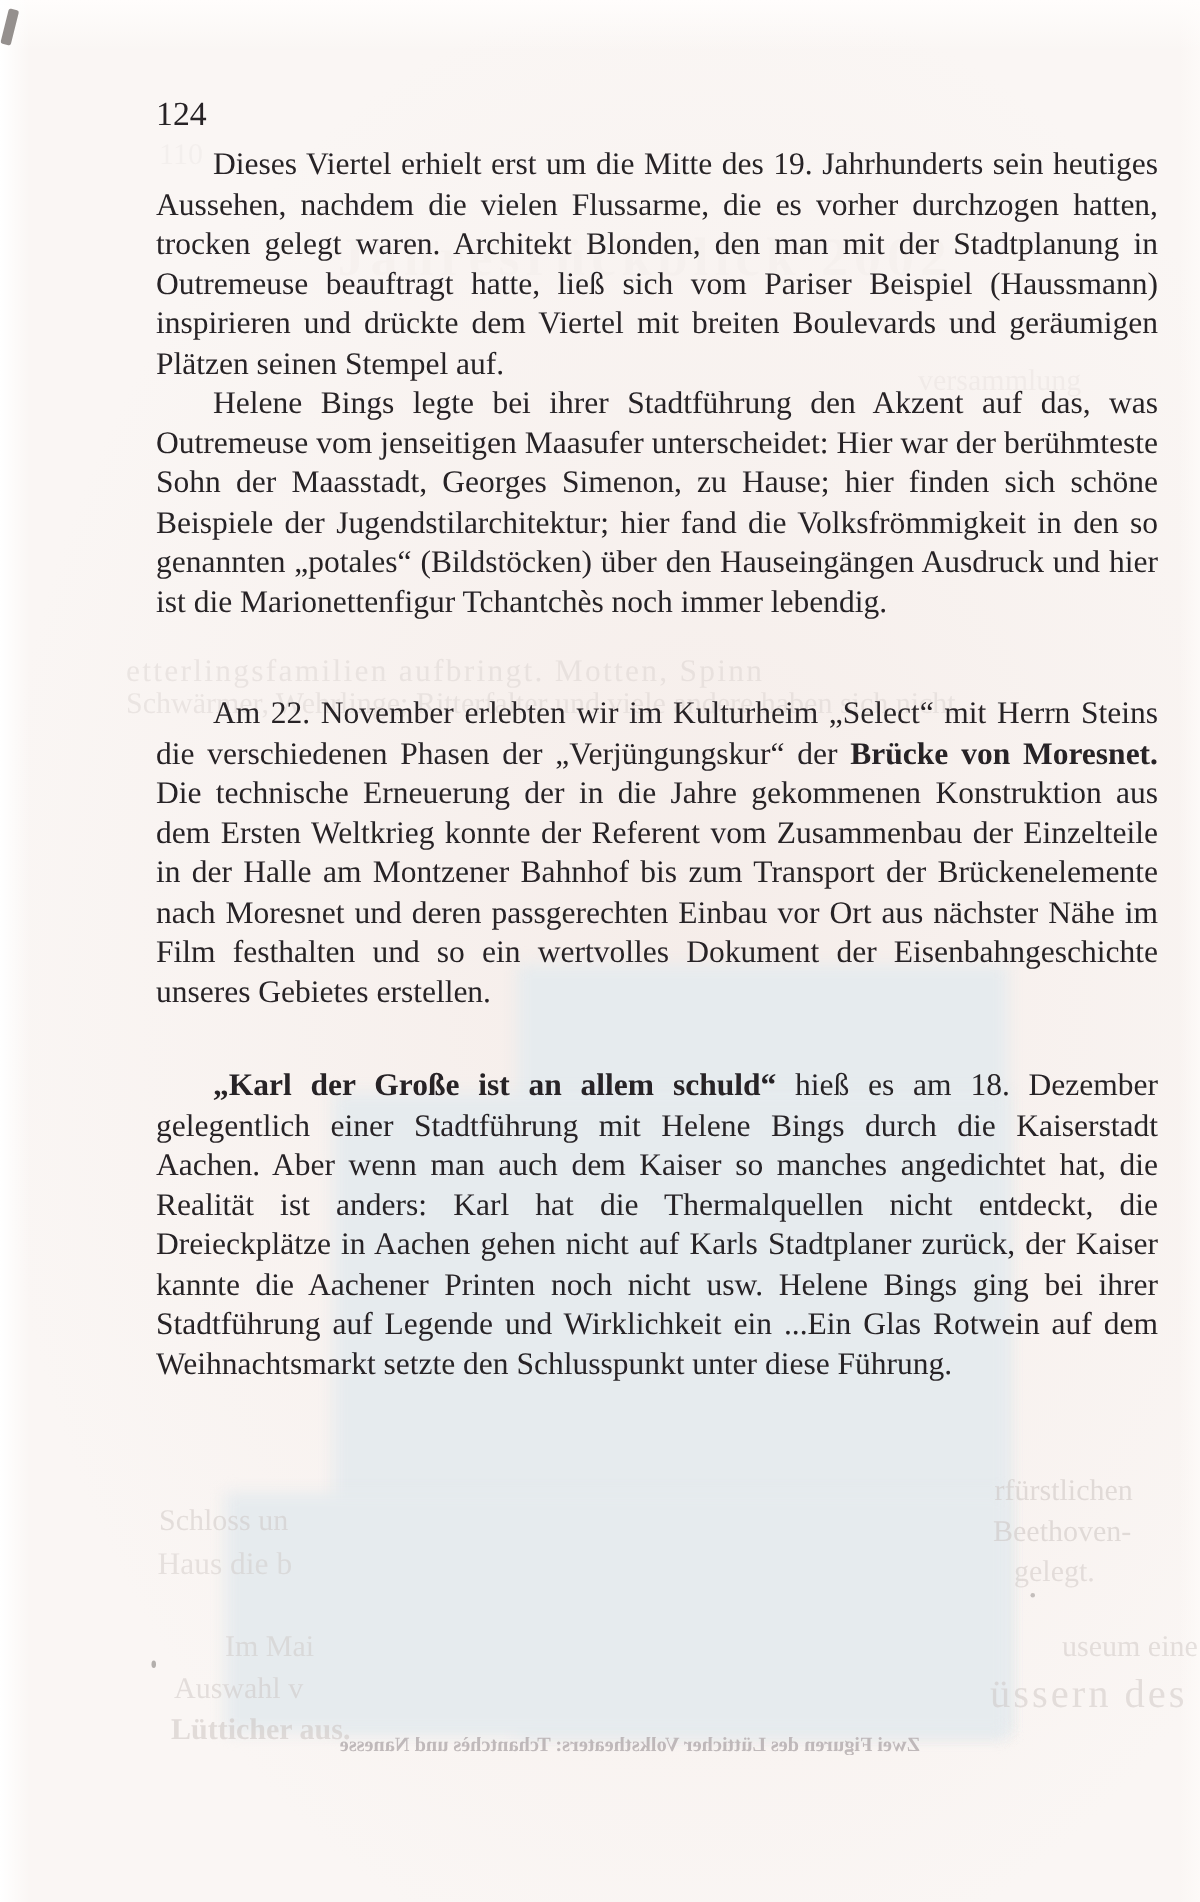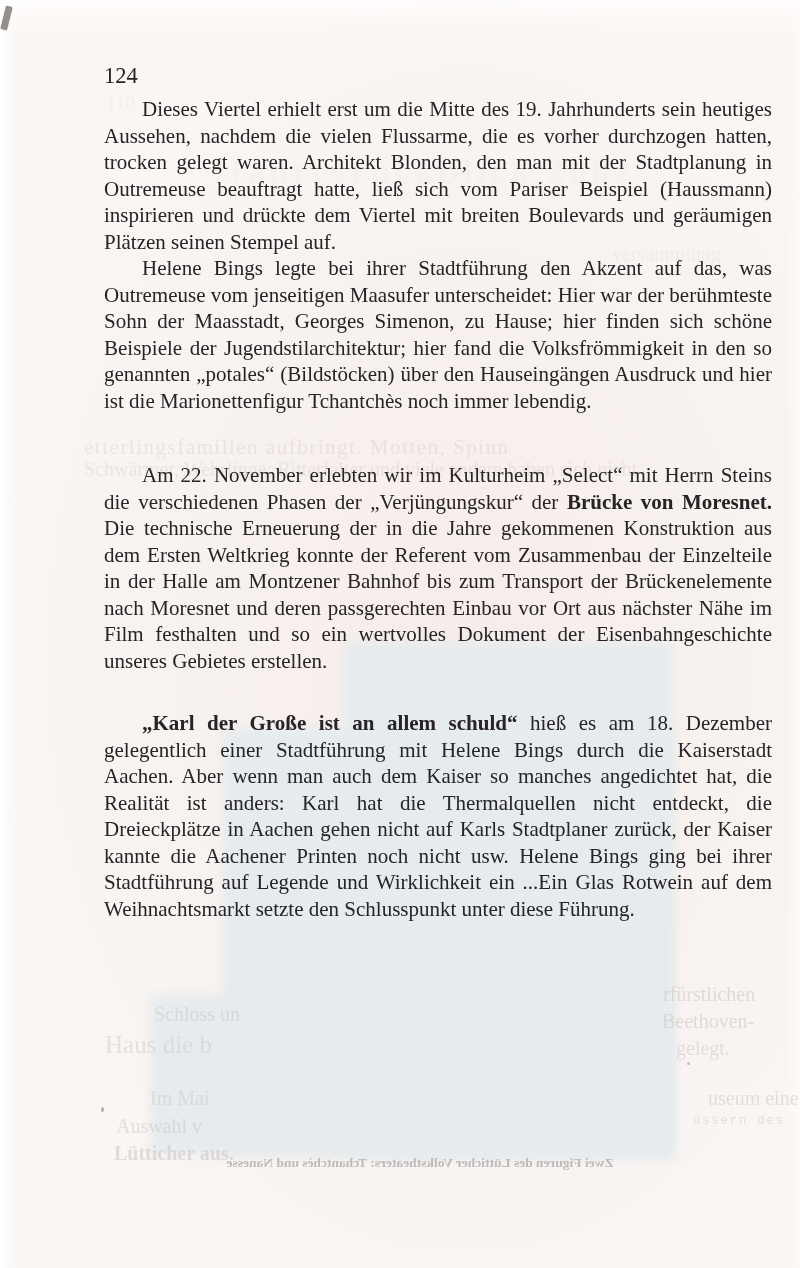--- a/index.html
+++ b/index.html
@@ -72,28 +72,28 @@
   <div class="photo-bleed pb"></div>
   <div class="photo-bleed pc"></div>
 
   <div class="ghost-layer" id="ghost-layer">
       <span class="ghost" style="left: 106px; top: 92px; font-size: 20px; font-weight: 400; opacity: 0.12;">110</span>
       <span class="ghost" style="left: 225px; top: 152px; font-size: 36px; font-weight: 700; opacity: 0.055; letter-spacing: 4px;">Jahresrückblick 2002</span>
       <span class="ghost" style="left: 612px; top: 243px; font-size: 20px; font-weight: 400; opacity: 0.16;">versammlung</span>
       <span class="ghost" style="left: 84px; top: 436px; font-size: 21px; font-weight: 400; opacity: 0.3; letter-spacing: 1.5px;">etterlingsfamilien aufbringt. Motten, Spinn</span>
       <span class="ghost" style="left: 84px; top: 458px; font-size: 20px; font-weight: 400; opacity: 0.3;">Schwärmer, Wehrlinge; Ritterfalter und viele andere haben sich nicht</span>
       <span class="ghost" style="left: 663px; top: 983px; font-size: 20px; font-weight: 400; opacity: 0.5;">rfürstlichen</span>
-      <span class="ghost" style="left: 106px; top: 1003px; font-size: 20px; font-weight: 400; opacity: 0.45; margin-left: 48px;">Schloss un</span>
+      <span class="ghost" style="left: 106px; top: 1003px; font-size: 20px; font-weight: 400; opacity: 0.45;">Schloss un</span>
       <span class="ghost" style="left: 662px; top: 1010px; font-size: 20px; font-weight: 400; opacity: 0.5;">Beethoven-</span>
-      <span class="ghost" style="left: 105px; top: 1031px; font-size: 25px; font-weight: 400; opacity: 0.4;">Haus die b</span>
+      <span class="ghost" style="left: 105px; top: 1031px; font-size: 21px; font-weight: 400; opacity: 0.4;">Haus die b</span>
       <span class="ghost" style="left: 676px; top: 1037px; font-size: 20px; font-weight: 400; opacity: 0.45;">gelegt.</span>
       <span class="ghost" style="left: 150px; top: 1087px; font-size: 20px; font-weight: 400; opacity: 0.42; text-align: right;">Im Mai</span>
       <span class="ghost" style="left: 660px; top: 1087px; font-size: 20px; font-weight: 400; opacity: 0.45; margin-left: 48px;">useum eine</span>
       <span class="ghost" style="left: 116px; top: 1115px; font-size: 20px; font-weight: 400; opacity: 0.45;">Auswahl v</span>
-      <span class="ghost" style="left: 693px; top: 1115px; font-size: 12px; font-weight: 400; opacity: 0.45; letter-spacing: 2px; font-family: Liberation Mono, monospace;">üssern des</span>
+      <span class="ghost" style="left: 660px; top: 1115px; font-size: 27px; font-weight: 400; opacity: 0.45; letter-spacing: 2px;">üssern des</span>
       <span class="ghost" style="left: 114px; top: 1142px; font-size: 20px; font-weight: 700; opacity: 0.5;">Lütticher aus.</span>
       <span class="ghost mirrored" style="left: 200px; top: 1156px; font-size: 13.5px; font-weight: 700; opacity: 0.8; width: 440px; text-align: center; color: rgb(178, 171, 173);">Zwei Figuren des Lütticher Volkstheaters: Tchantchès und Nanesse</span>
     </div>
 
   <div class="page-number">124</div>
 
   <div class="text-column" id="text-column">
       <p><span>Dieses Viertel erhielt erst um die Mitte des 19. Jahrhunderts sein heutiges Aussehen, nachdem die vielen Flussarme, die es vorher durchzogen hatten, trocken gelegt waren. Architekt Blonden, den man mit der Stadtplanung in Outremeuse beauftragt hatte, ließ sich vom Pariser Beispiel (Haussmann) inspirieren und drückte dem Viertel mit breiten Boulevards und geräumigen Plätzen seinen Stempel auf.</span></p>
       <p><span>Helene Bings legte bei ihrer Stadtführung den Akzent auf das, was Outremeuse vom jenseitigen Maasufer unterscheidet: Hier war der berühmteste Sohn der Maasstadt, Georges Simenon, zu Hause; hier finden sich schöne Beispiele der Jugendstilarchitektur; hier fand die Volksfrömmigkeit in den so genannten „potales“ (Bildstöcken) über den Hauseingängen Ausdruck und hier ist die Marionettenfigur Tchantchès noch immer lebendig.</span></p>
       <p style="margin-top: 48px;"><span>Am 22. November erlebten wir im Kulturheim „Select“ mit Herrn Steins die verschiedenen Phasen der „Verjüngungskur“ der </span><span class="b">Brücke von Moresnet.</span><span> Die technische Erneuerung der in die Jahre gekommenen Konstruktion aus dem Ersten Weltkrieg konnte der Referent vom Zusammenbau der Einzelteile in der Halle am Montzener Bahnhof bis zum Transport der Brückenelemente nach Moresnet und deren passgerechten Einbau vor Ort aus nächster Nähe im Film festhalten und so ein wertvolles Dokument der Eisenbahngeschichte unseres Gebietes erstellen.</span></p>

